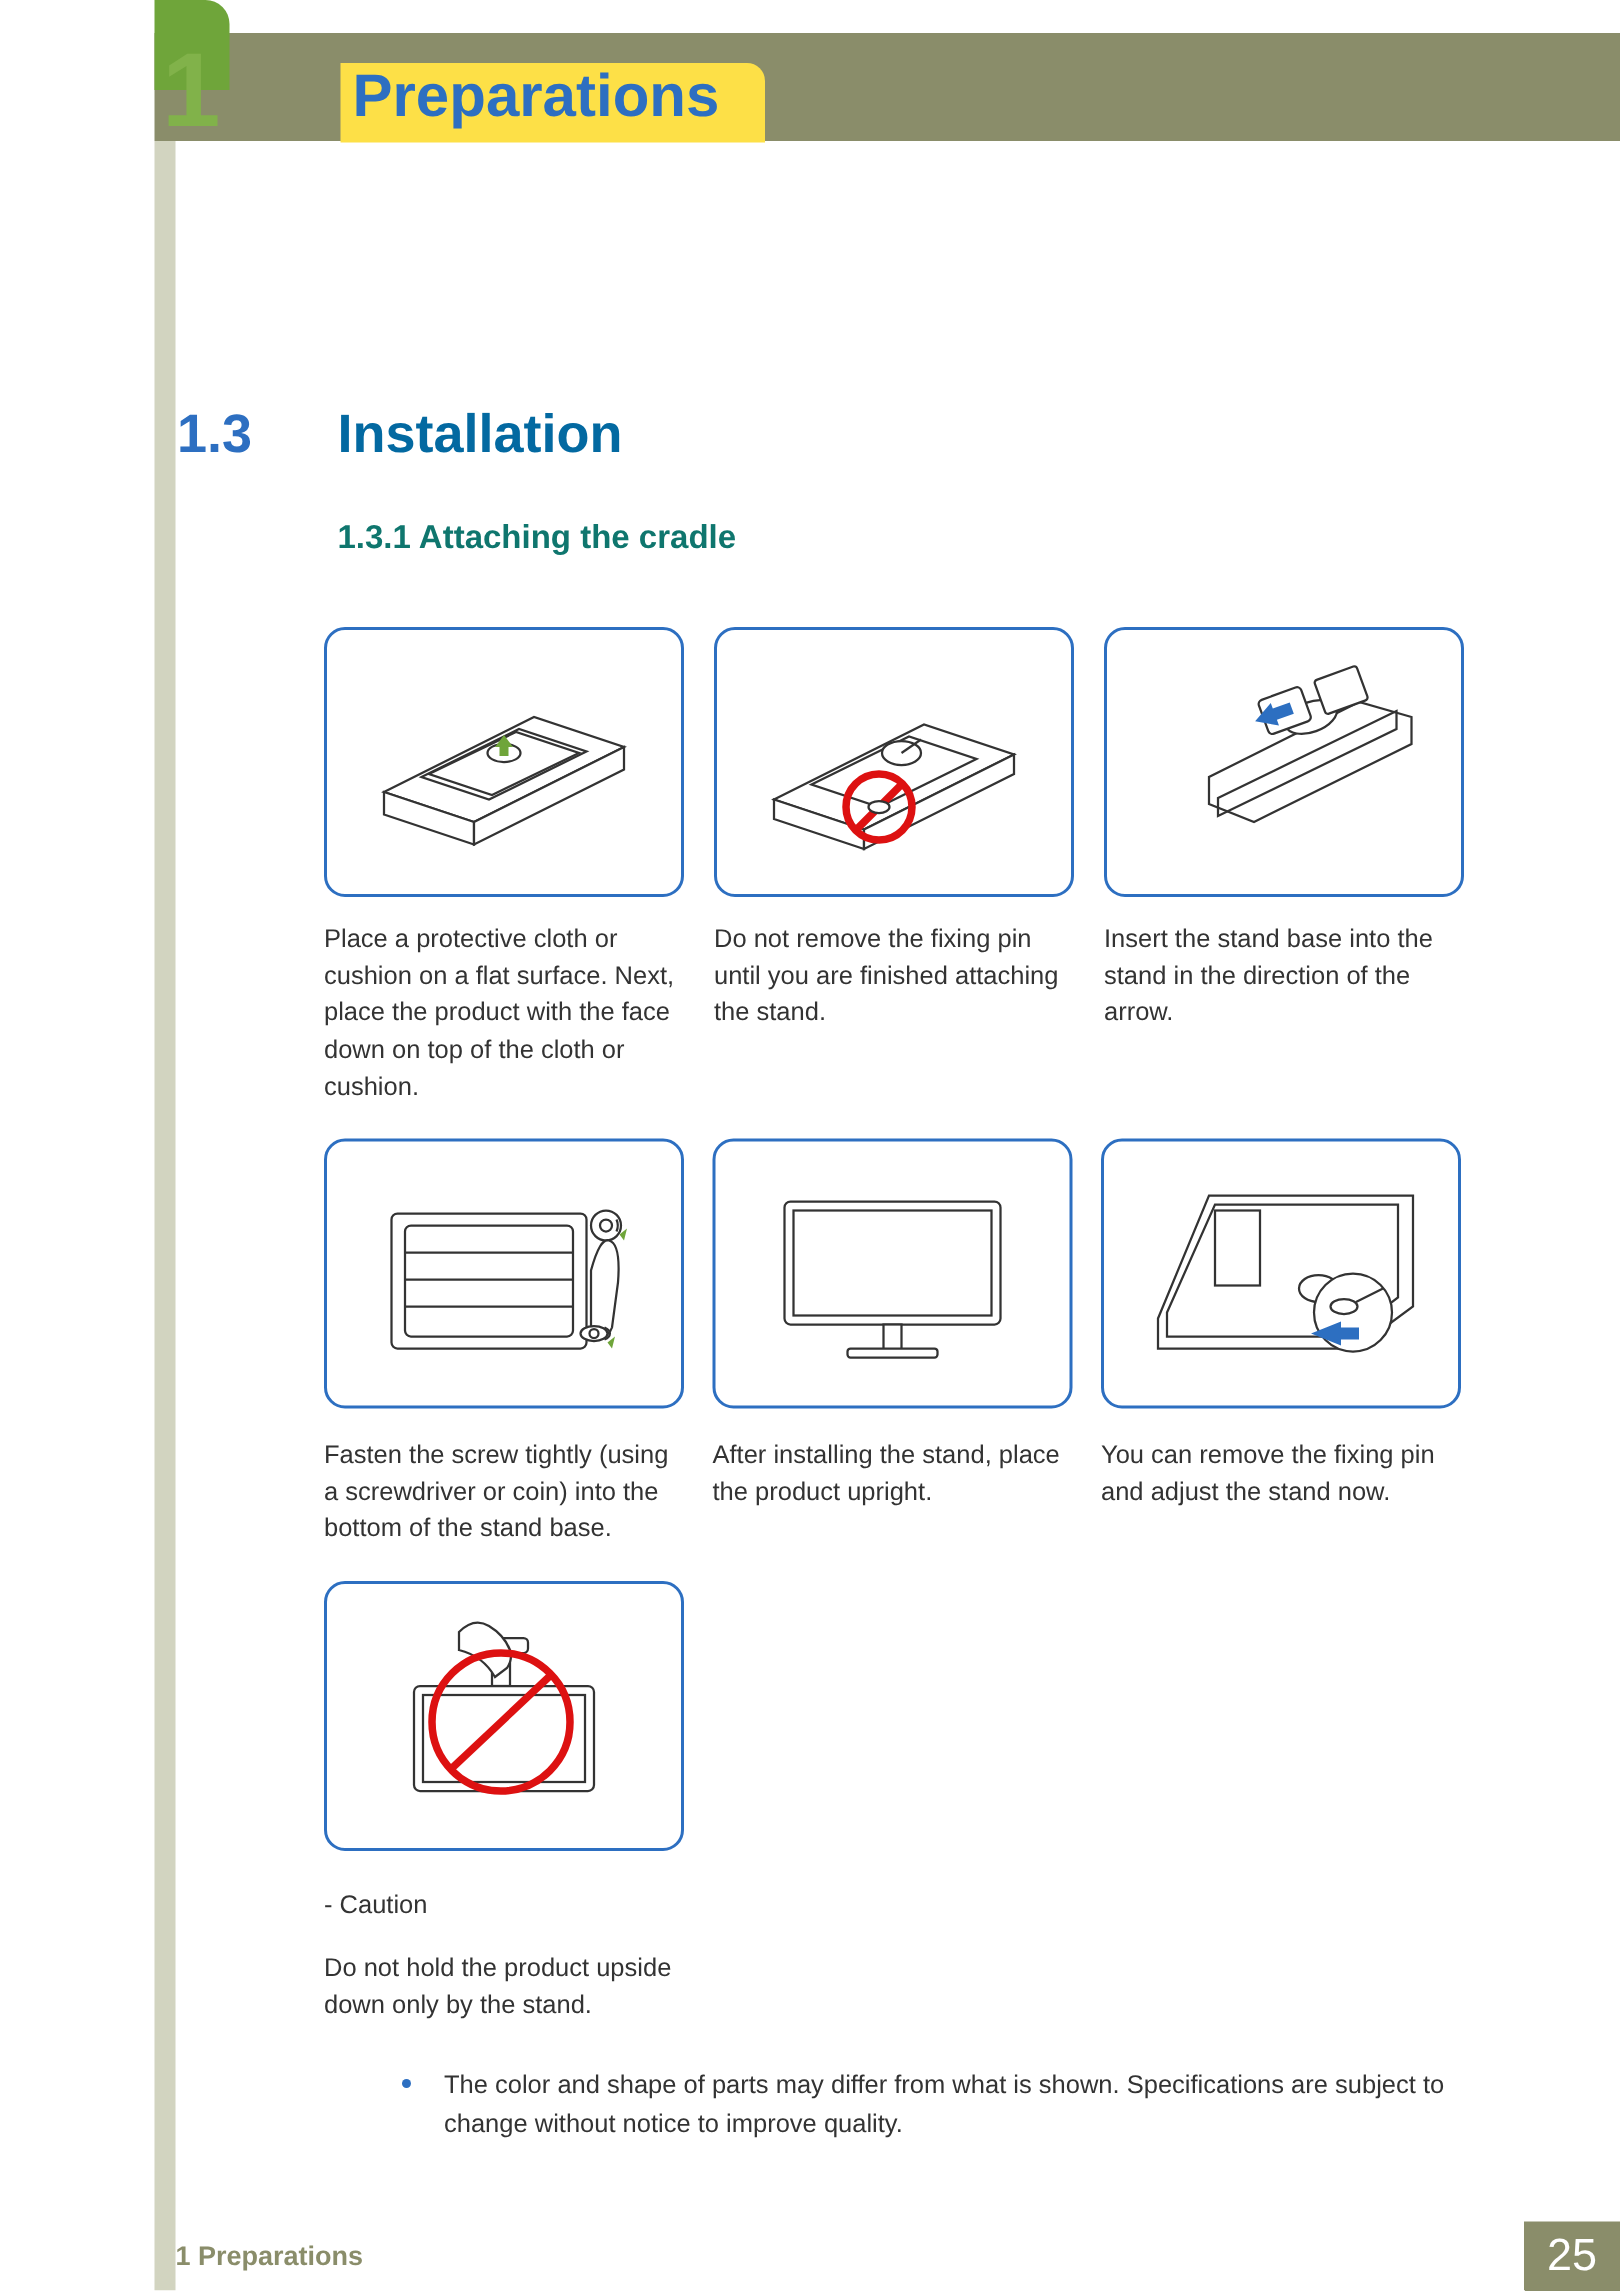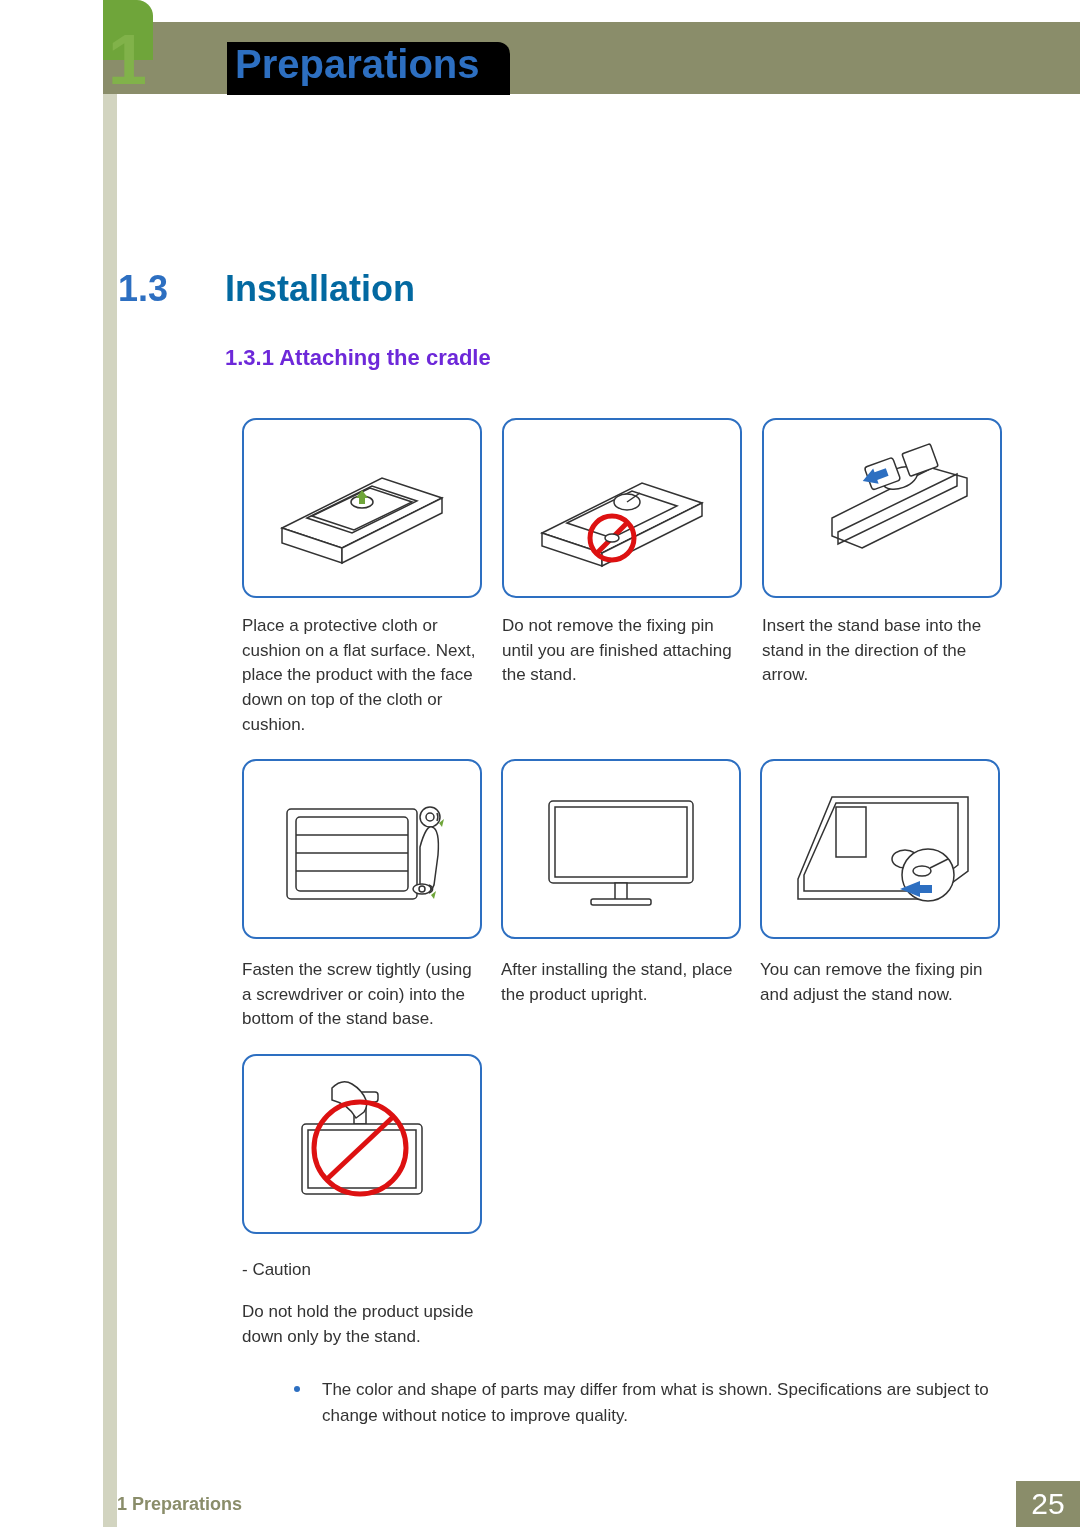--- a/index.html
+++ b/index.html
@@ -34,21 +34,21 @@
     color: #81b24a;
     font-weight: bold;
     font-family: Arial, sans-serif;
   }
   .chapter-title {
     position: absolute;
     top: 42px; left: 227px;
     color: #2d6fc1;
     font-size: 40px;
     font-weight: bold;
-    background: #000000;
+    background: #fde047;
     padding: 0 30px 8px 8px;
     border-top-right-radius: 12px;
   }
   .left-stripe {
     position: absolute;
     left: 103px; top: 94px;
     width: 14px;
     bottom: 0;
     background: #d2d4c0;
   }
@@ -63,27 +63,27 @@
     position: absolute;
     top: 268px; left: 225px;
     font-size: 36px;
     color: #0369a1;
     font-weight: bold;
   }
   .subsec {
     position: absolute;
     top: 345px; left: 225px;
     font-size: 22px;
-    color: #6d28d9;
+    color: #0f766e;
     font-weight: bold;
     text-align: center;
   }
   .content {
     position: absolute;
-    top: 418px; left: 242px;
+    top: 418px; left: 216px;
     width: 760px;
   }
   .grid {
     display: grid;
     grid-template-columns: repeat(3, 240px);
     column-gap: 20px;
     row-gap: 16px;
   }
   .diagram {
     width: 240px;

